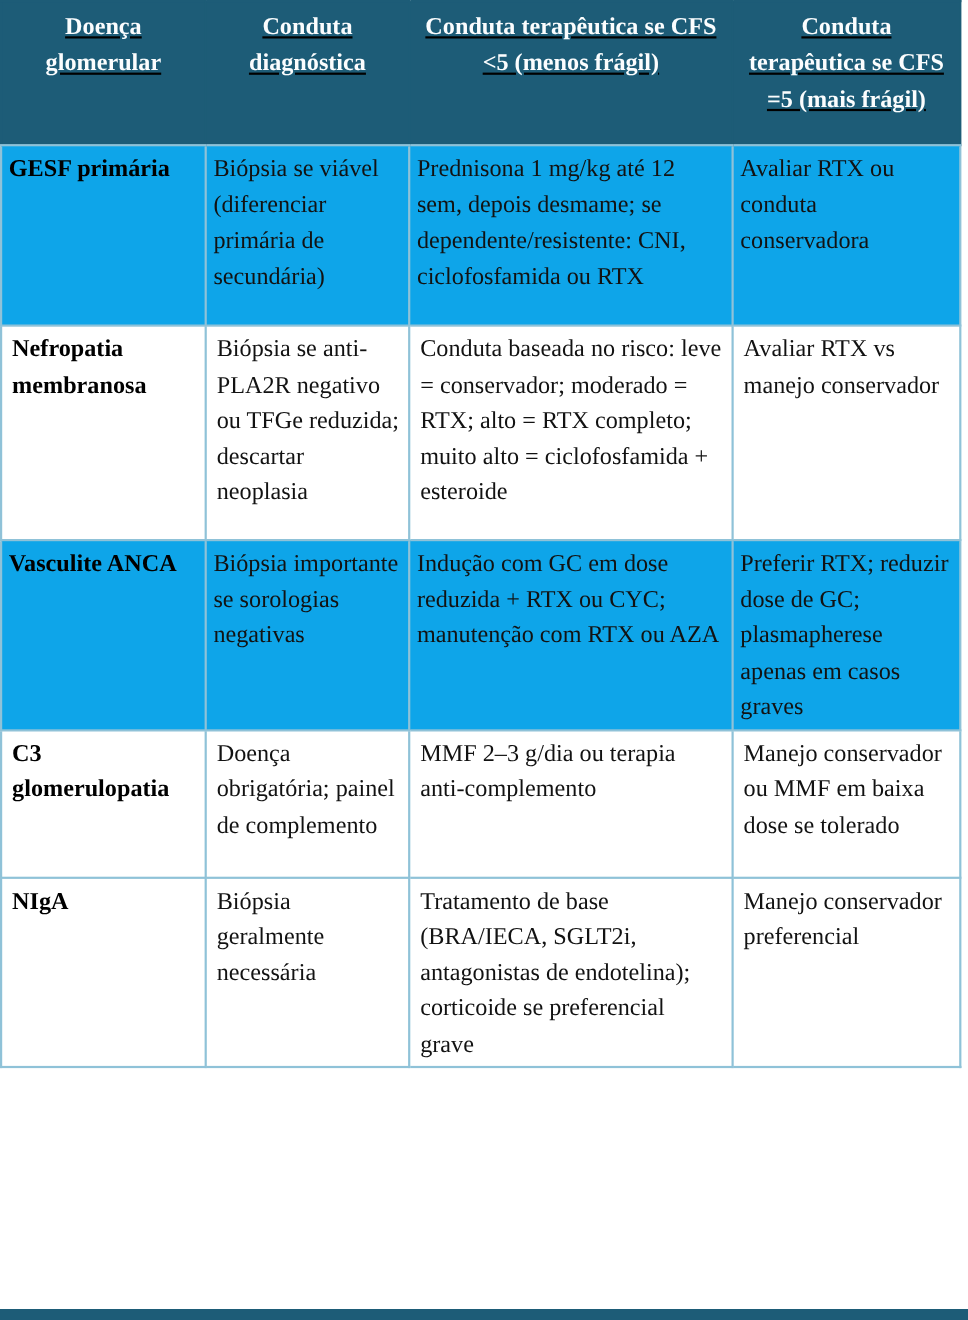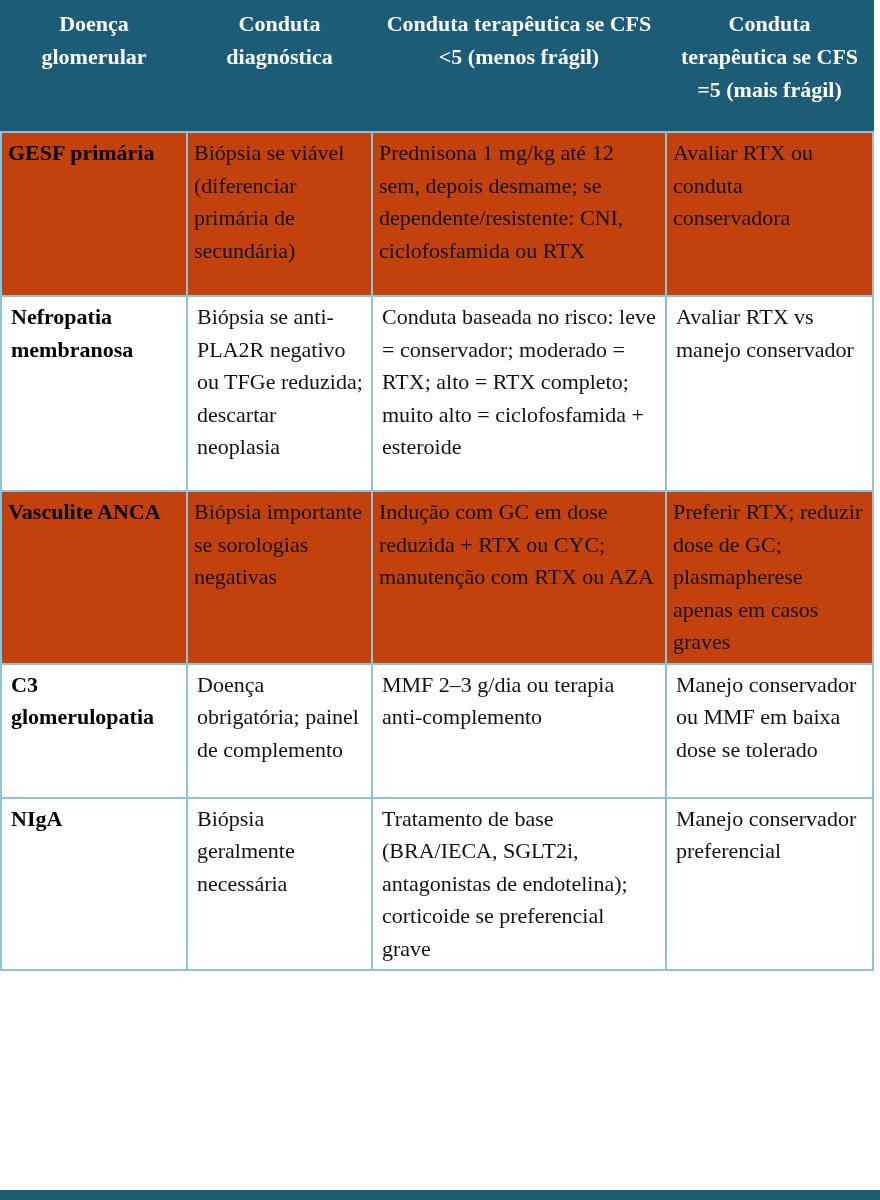--- a/index.html
+++ b/index.html
@@ -19,21 +19,21 @@
     border-collapse: collapse;
     table-layout: fixed;
     width: 872px;
     margin: 0;
   }
   .gn-table col.c1 { width: 186px; }
   .gn-table col.c2 { width: 185px; }
   .gn-table col.c3 { width: 294px; }
   .gn-table col.c4 { width: 207px; }
 
-  .gn-table thead tr { height: 131px; }
+  .gn-table thead tr { height: 131px; text-decoration: underline; }
   .gn-table thead th {
     background: #1d5c77;
     color: #fbfdfe;
     font-weight: bold;
     font-size: 22px;
     line-height: 33px;
     text-align: center;
     vertical-align: top;
     padding: 5px 10px 0 10px;
     border: 2px solid #1d5c77;
@@ -45,21 +45,21 @@
     vertical-align: top;
     font-size: 22px;
     line-height: 32.5px;
     color: #121212;
     padding: 4px 8px 4px 9px;
   }
   .gn-table tbody td.disease {
     font-weight: bold;
     color: #000000;
   }
-  .gn-table tbody tr.alt td { background: #c2410c; padding-left: 6px; }
+  .gn-table tbody tr.alt td { background: #0ea5e9; padding-left: 6px; }
   .gn-table tbody tr.plain td { background: #ffffff; }
 
   tr.r1 { height: 164px; }
   tr.r2 { height: 195px; }
   tr.r3 { height: 160px; }
   tr.r4 { height: 134px; }
   tr.r5 { height: 196px; }
   tr.r6 { height: 165px; }
 
   .bottom-bar {

